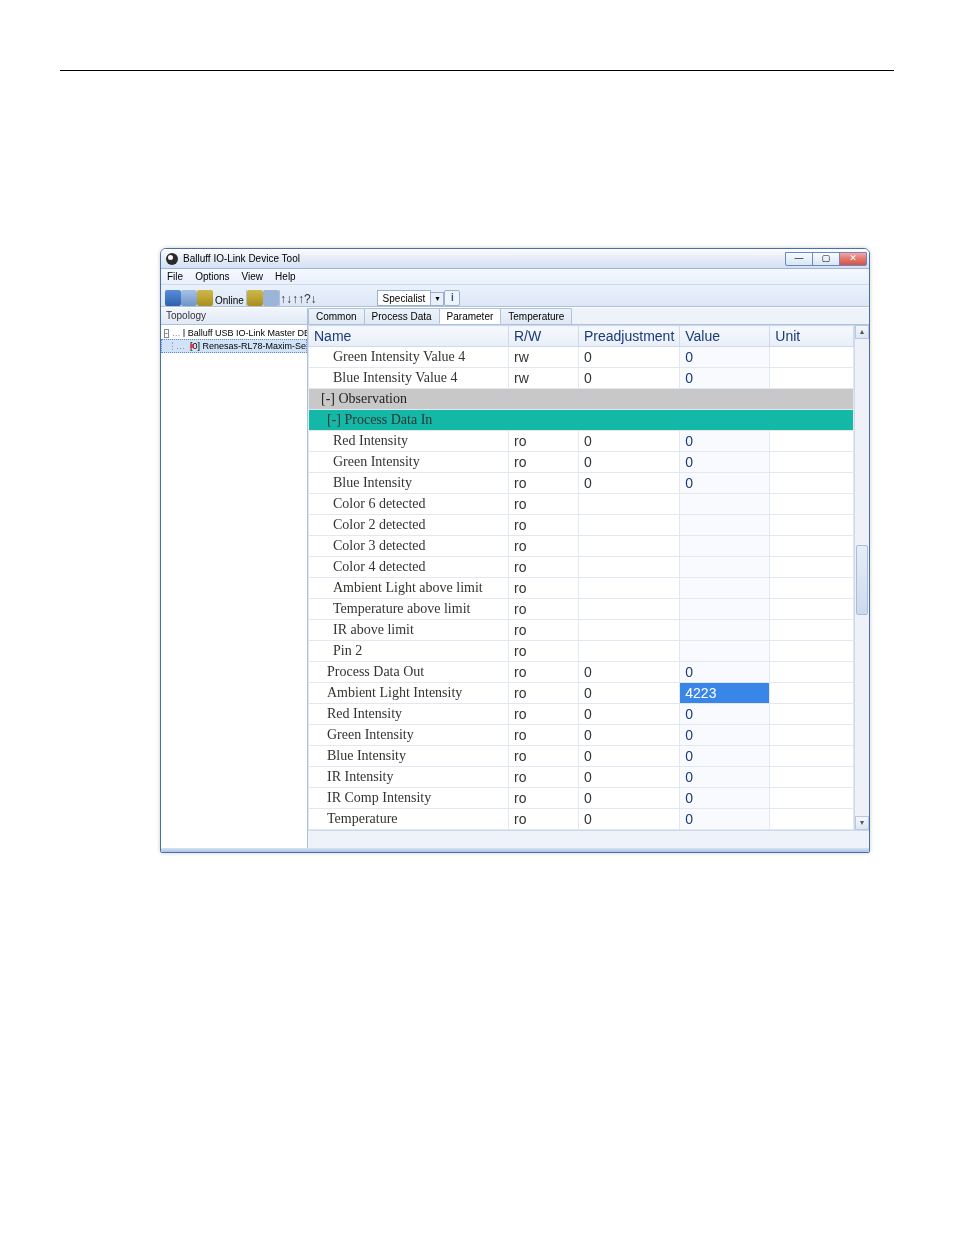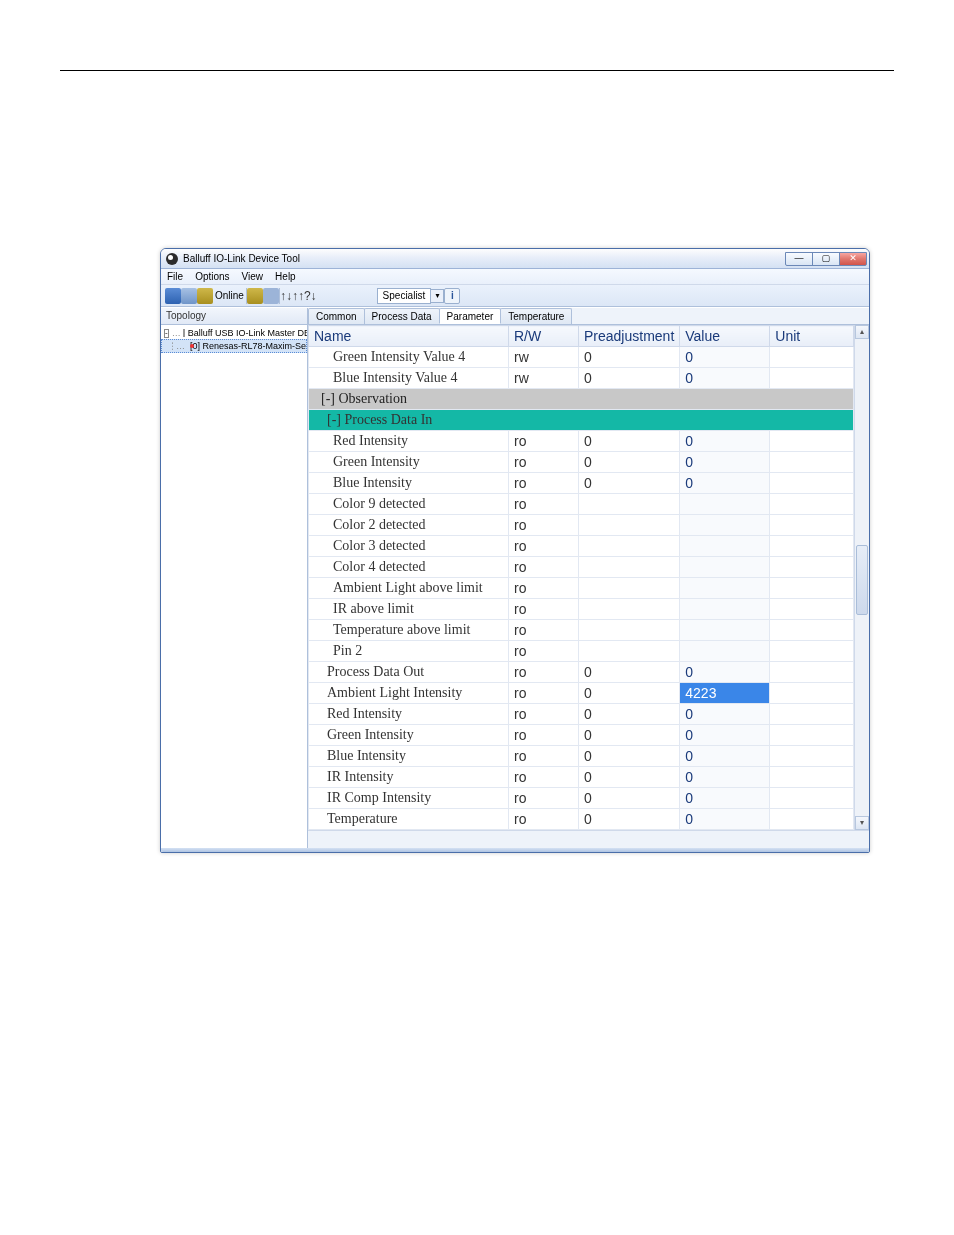--- a/index.html
+++ b/index.html
@@ -18,21 +18,21 @@
   .titlebar .app-icon { width: 12px; height: 12px; background: #2b2b2b; border-radius: 50%; margin: 0 5px; position: relative; }
   .titlebar .app-icon::after { content:""; position:absolute; width:5px; height:5px; background:#fff; border-radius:50%; top:2px; left:2px;}
   .titlebar .title { flex: 1; }
   .win-btns { display: flex; margin-right: 2px; }
   .win-btn { width: 28px; height: 14px; border: 1px solid #6b88b7; margin-left: -1px;
     background: linear-gradient(#f8fbff,#d9e5f4); font-size: 9px; text-align: center; line-height: 11px; }
   .win-btn.min { border-radius: 0 0 0 2px; }
   .win-btn.close { border-radius: 0 0 2px 0; background: linear-gradient(#f7a6a1,#e0766d,#d1544b); color:#fff;}
   .menubar { height: 16px; display: flex; align-items: center; gap: 12px; padding: 0 6px;
     font-size: 10px; background: linear-gradient(#f5f9ff,#e9f0fb); border-bottom: 1px solid #cfd9ea;}
-  .toolbar { height: 22px; display: flex; align-items: center; padding: 0 4px;
+  .toolbar { height: 22px; display: flex; align-items: flex-end; padding: 0 4px;
     background: linear-gradient(#eaf1fc,#dce7f6); border-bottom: 1px solid #aec0db; font-size: 10px;}
   .tb-icon { width: 16px; height: 16px; display:inline-block; background:#9cb4d8; border-radius:2px;}
   .tb-icon.save{background:linear-gradient(#5a8cd6,#2d62b1);}
   .tb-icon.refresh{background:linear-gradient(#a7c1e4,#6f95c9);}
   .tb-icon.import{background:linear-gradient(#cfb84a,#a88f1f);}
   .tb-sep{width:1px;height:16px;background:#aec0db;}
   .tb-text{padding:0 2px;}
   .tb-arrow{font-size:12px;color:#333;}
   .role-box{border:1px solid #9ab0cf;background:#fff;padding:1px 5px;height:16px;display:flex;align-items:center;}
   .role-dd{width:14px;height:14px;border:1px solid #9ab0cf;background:#eaf0fa;text-align:center;font-size:8px;line-height:12px;margin-left:-1px;}
@@ -192,21 +192,21 @@
                 <td></td>
               </tr>
               <tr>
                 <td class="name">Blue Intensity</td>
                 <td>ro</td>
                 <td>0</td>
                 <td class="val-cell">0</td>
                 <td></td>
               </tr>
               <tr>
-                <td class="name">Color 9 detected</td>
+                <td class="name">Color 6 detected</td>
                 <td>ro</td>
                 <td></td>
                 <td class="val-cell"></td>
                 <td></td>
               </tr>
               <tr>
                 <td class="name">Color 2 detected</td>
                 <td>ro</td>
                 <td></td>
                 <td class="val-cell"></td>
@@ -227,28 +227,28 @@
                 <td></td>
               </tr>
               <tr>
                 <td class="name">Ambient Light above limit</td>
                 <td>ro</td>
                 <td></td>
                 <td class="val-cell"></td>
                 <td></td>
               </tr>
               <tr>
+                <td class="name">Temperature above limit</td>
+                <td>ro</td>
+                <td></td>
+                <td class="val-cell"></td>
+                <td></td>
+              </tr>
+              <tr>
                 <td class="name">IR above limit</td>
-                <td>ro</td>
-                <td></td>
-                <td class="val-cell"></td>
-                <td></td>
-              </tr>
-              <tr>
-                <td class="name">Temperature above limit</td>
                 <td>ro</td>
                 <td></td>
                 <td class="val-cell"></td>
                 <td></td>
               </tr>
               <tr>
                 <td class="name">Pin 2</td>
                 <td>ro</td>
                 <td></td>
                 <td class="val-cell"></td>

